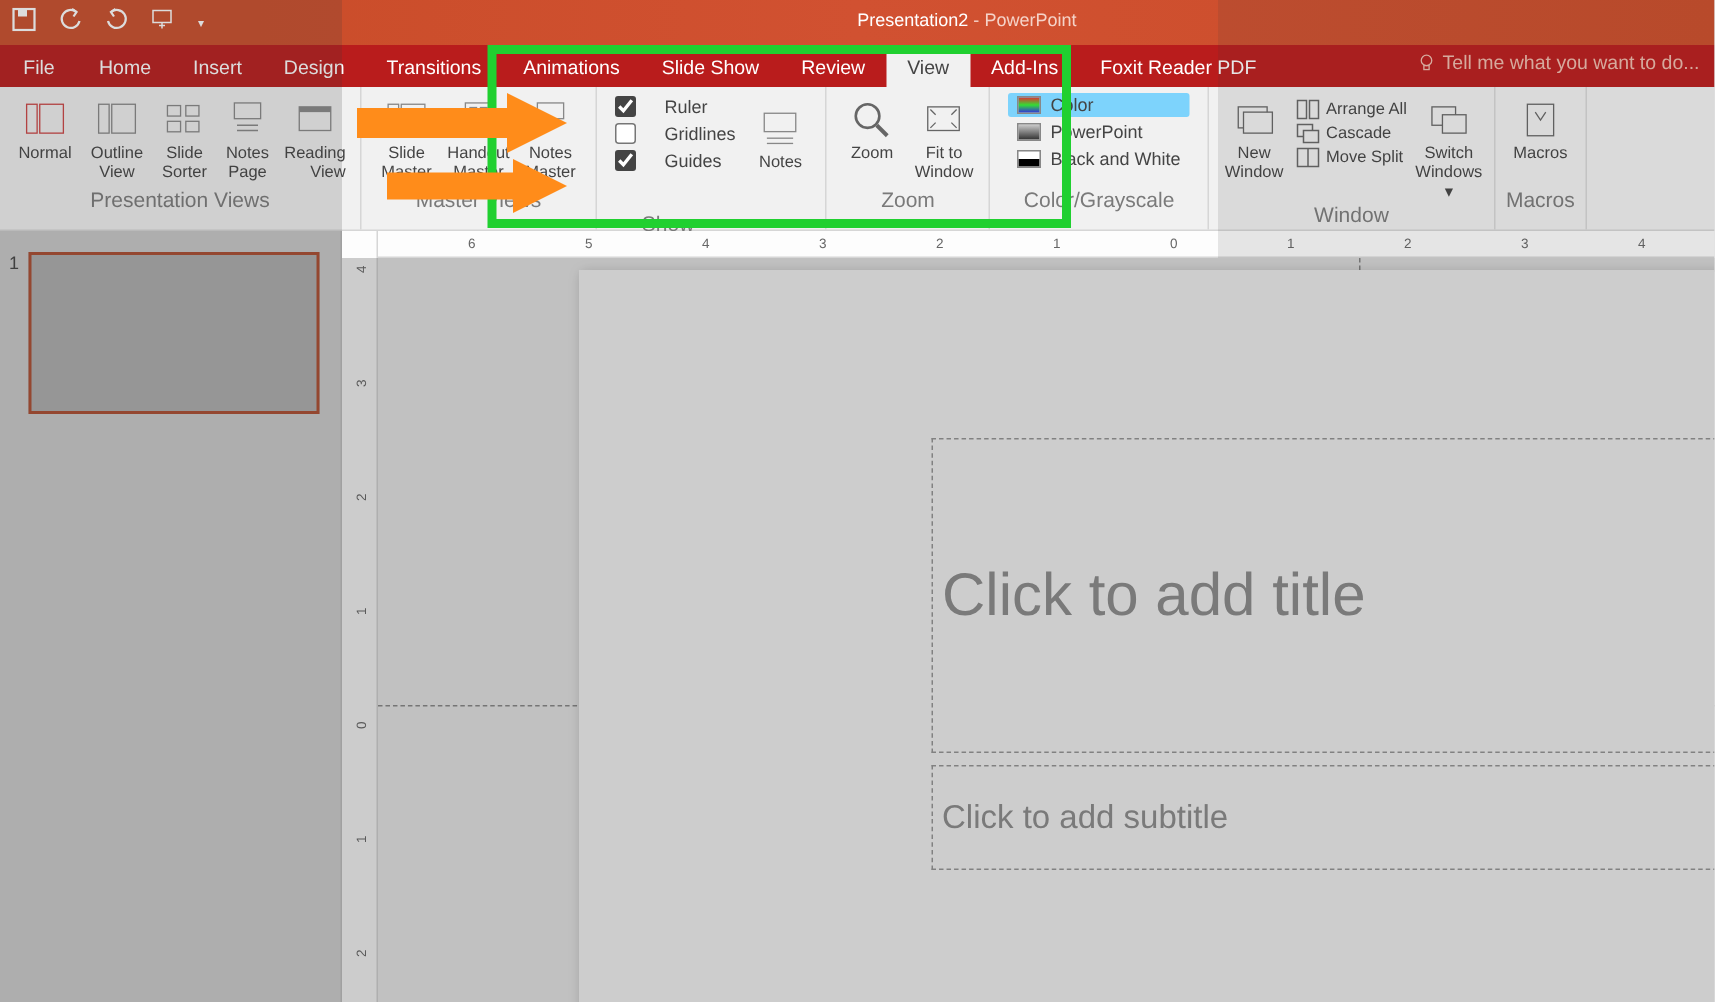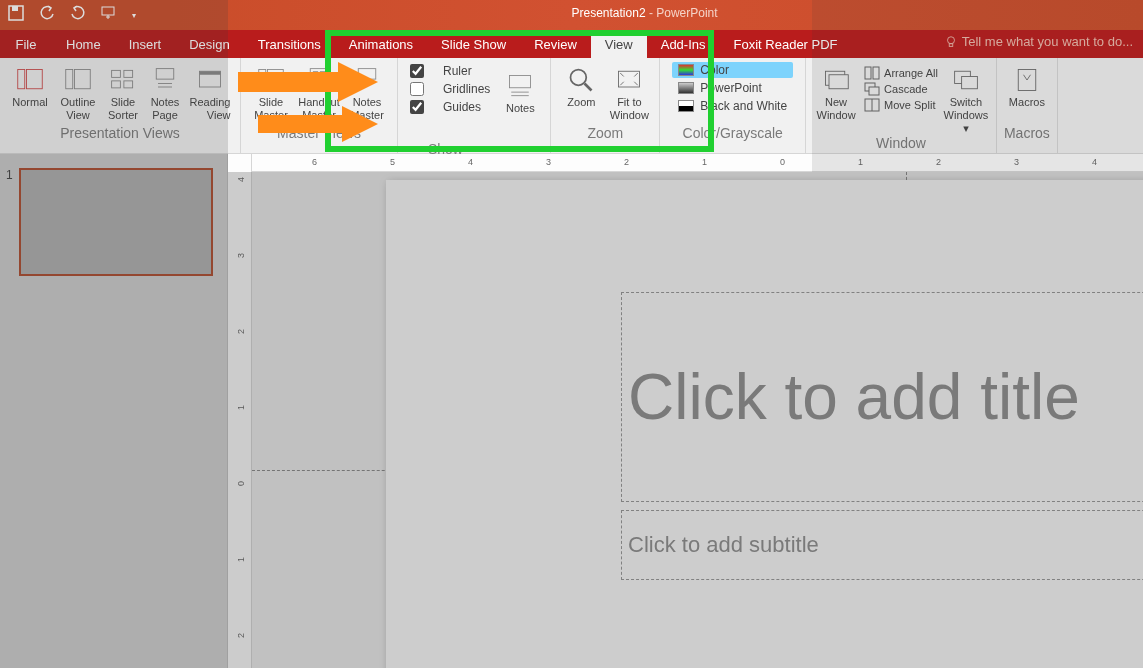--- a/index.html
+++ b/index.html
@@ -47,21 +47,21 @@
   
   .editor { flex: 1; position: relative; display: flex; }
   .vruler { width: 24px; background: #fdfdfd; border-right: 1px solid #d6d6d6; position: relative;}
   .vruler-inner { position: absolute; left: 0; right:0; top: 18px; bottom:0; }
   .vtick { position: absolute; left: 8px; font-size: 9px; color: #666; transform: rotate(-90deg); transform-origin: left top;}
   .hruler { position: absolute; left: 24px; right: 0; top: 0; height: 18px; background: #fdfdfd; border-bottom: 1px solid #d6d6d6; font-size: 9px; color: #666;}
   .htick { position: absolute; top: 3px; }
   .canvas-wrap { position: absolute; left: 24px; top: 18px; right: 0; bottom: 0; background: #eeeeee; overflow: hidden;}
   .slide { position: absolute; left: 134px; top: 8px; width: 1040px; height: 580px; background: #fefefe; box-shadow: 2px 2px 8px rgba(0,0,0,0.25);}
   .title-ph { position: absolute; left: 235px; top: 112px; right: -100px; height: 210px; border: 1px dashed #999; display:flex; align-items:center; padding-left: 6px;}
-  .title-ph span { font-size: 64px; color: #8f8f8f; font-weight: 300; white-space: nowrap;}
+  .title-ph span { font-size: 40px; color: #8f8f8f; font-weight: 300; white-space: nowrap;}
   .sub-ph { position: absolute; left: 235px; top: 330px; right: -100px; height: 70px; border: 1px dashed #999; display: flex; align-items: center; padding-left: 6px;}
   .sub-ph span { font-size: 22px; color: #8f8f8f; font-weight: 400;}
   .guide-v { position: absolute; top: 0; bottom: 0; border-left: 1px dashed #888;}
   .guide-h { position: absolute; left: 0; right: 0; border-top: 1px dashed #888;}
   
   
   .dim-overlay { position: absolute; inset: 0; pointer-events: none; z-index: 50;}
   .dim-overlay .shade { position: absolute; background: rgba(60,60,60,0.35); }
   .highlight-box { position: absolute; border: 6px solid #20d030; z-index: 60; pointer-events: none; }
   .arrow { position: absolute; z-index: 70; pointer-events: none;}

